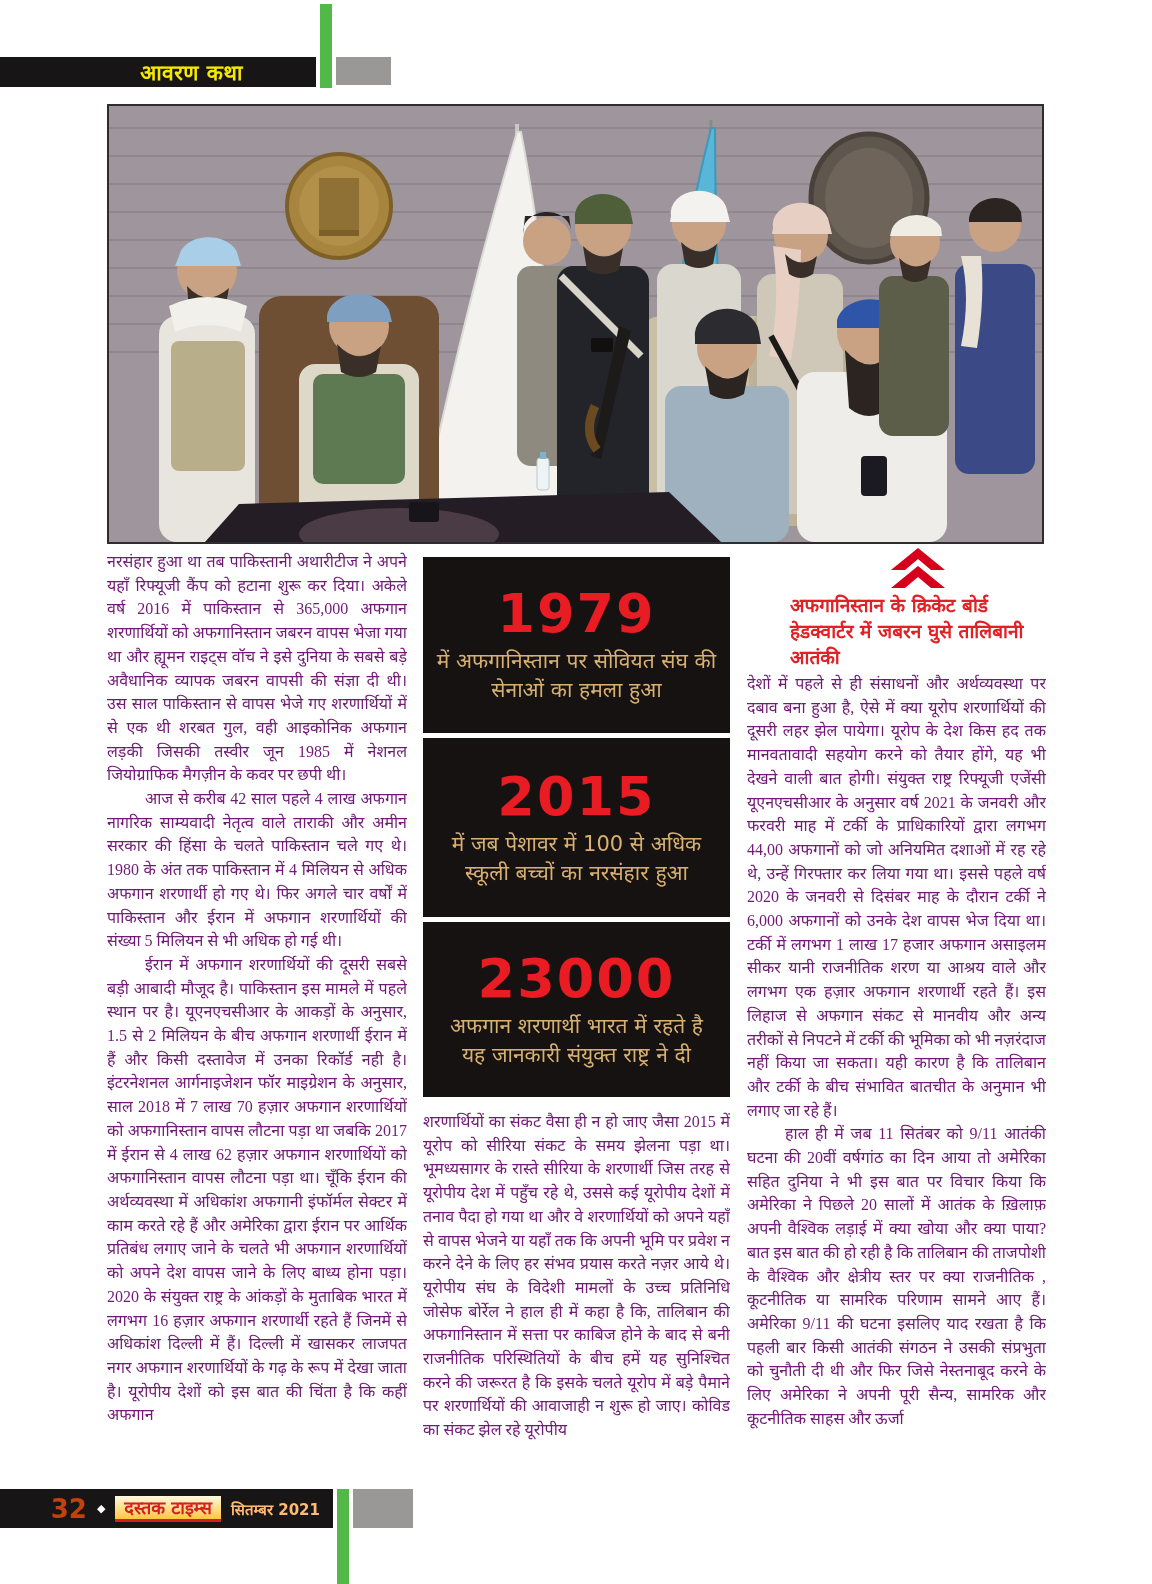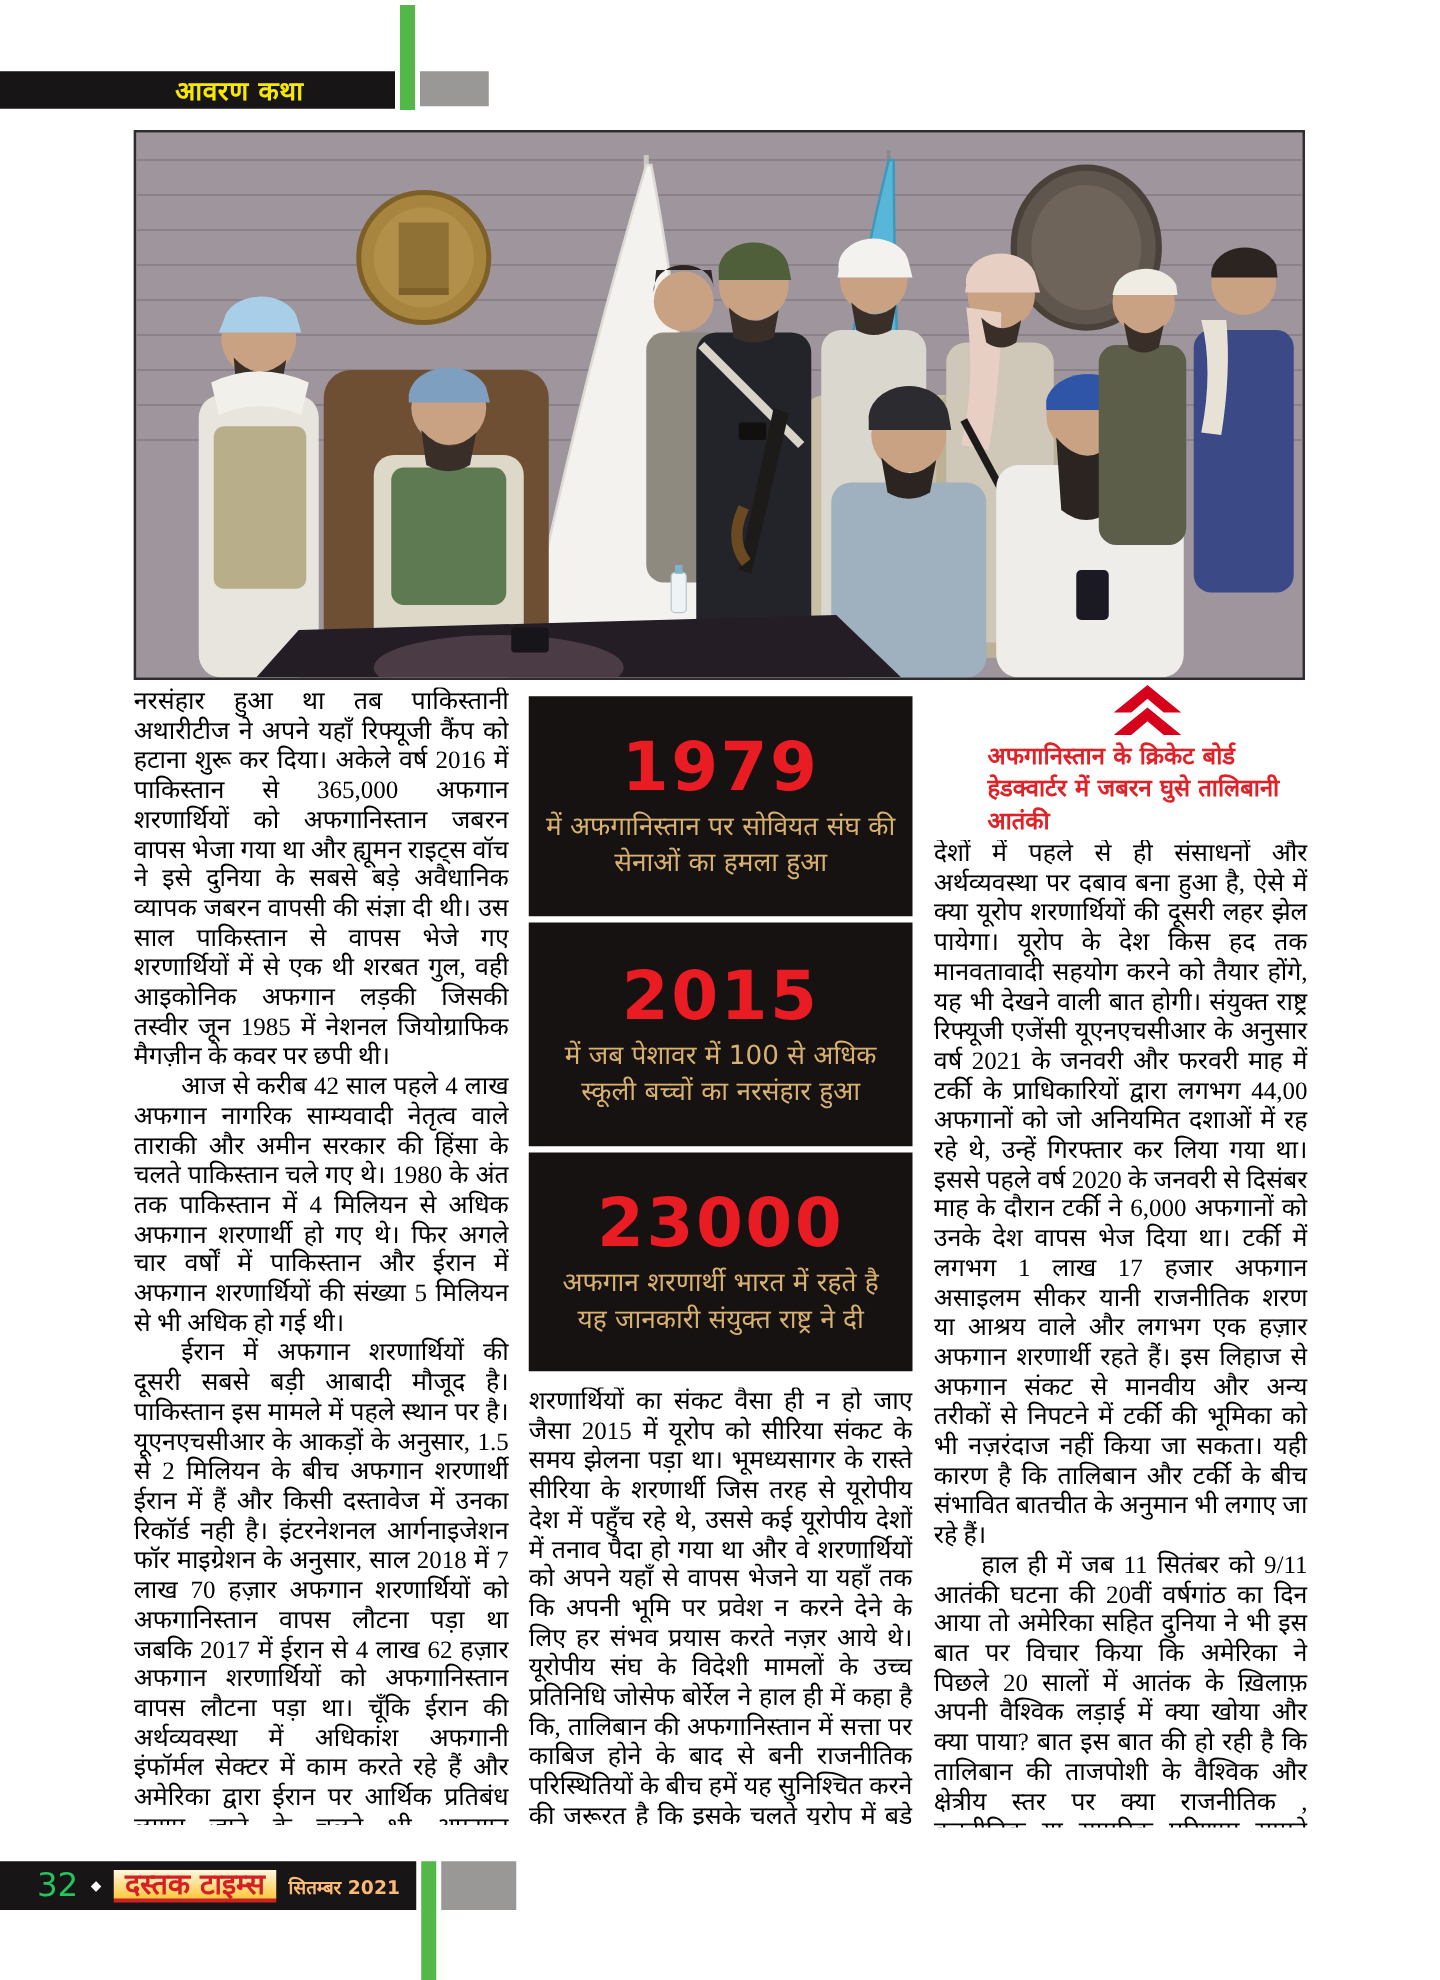--- a/index.html
+++ b/index.html
@@ -30,21 +30,21 @@
 
   
   .caption-wrap { position:absolute; left:790px; top:548px; width:256px; }
   .caption-arrow { display:block; margin:0 auto 4px auto; }
   .caption-text {
     color:#e02128; font-weight:bold; font-size:19px; line-height:26px;
     font-family:"DejaVu Sans","Liberation Sans",sans-serif;
   }
 
   
-  .col { position:absolute; text-align:justify; color:#000000; font-size:20px; line-height:23.7px; }
+  .col { position:absolute; text-align:justify; color:#701a75; font-size:16px; line-height:23.7px; }
   .col p + p { text-indent:38px; }
   .col-1 { left:107px; top:550px; width:300px; height:910px; overflow:hidden; }
   .col-2-text { left:423px; top:1110px; width:307px; height:350px; overflow:hidden; }
   .col-3 { left:747px; top:672px; width:299px; height:790px; overflow:hidden; }
 
   
   .stats { position:absolute; left:423px; top:557px; width:307px; }
   .stat-box {
     background:#171212; margin-bottom:5px; text-align:center;
     display:flex; flex-direction:column; align-items:center; justify-content:center;
@@ -60,25 +60,25 @@
   .stat-caption {
     color:#d8b170; font-weight:normal; font-size:21px; line-height:29px; margin-top:4px;
     font-family:"DejaVu Sans","Liberation Sans",sans-serif;
   }
 
   
   .ftr-bar {
     position:absolute; left:0; top:1489px; width:333px; height:39px; background:#171515;
     display:flex; align-items:center; justify-content:flex-end; gap:10px; padding-right:13px;
   }
-  .ftr-page { color:#22c55e; font-weight:normal; font-size:26px; font-family:"DejaVu Sans","Liberation Sans",sans-serif; }
+  .ftr-page { color:#c2410c; font-weight:bold; font-size:26px; font-family:"DejaVu Sans","Liberation Sans",sans-serif; }
   .ftr-sep { color:#ffffff; font-size:11px; }
   .ftr-logo {
     background:linear-gradient(#fff8e0,#ffc83c); border-bottom:3px solid #d02020;
-    color:#d41f26; font-weight:bold; font-size:23px; padding:1px 9px 0 9px; line-height:22px;
+    color:#d41f26; font-weight:bold; font-size:18px; padding:1px 9px 0 9px; line-height:22px;
     font-family:"DejaVu Sans","Liberation Sans",sans-serif;
   }
   .ftr-date { color:#fdba74; font-weight:bold; font-size:15px; font-family:"DejaVu Sans","Liberation Sans",sans-serif; }
   .ftr-green { position:absolute; left:337px; top:1489px; width:12px; height:95px; background:#52b848; }
   .ftr-gray  { position:absolute; left:353px; top:1489px; width:60px; height:39px; background:#9a9896; }
 </style>
 </head>
 <body>
 
 <div class="page">

